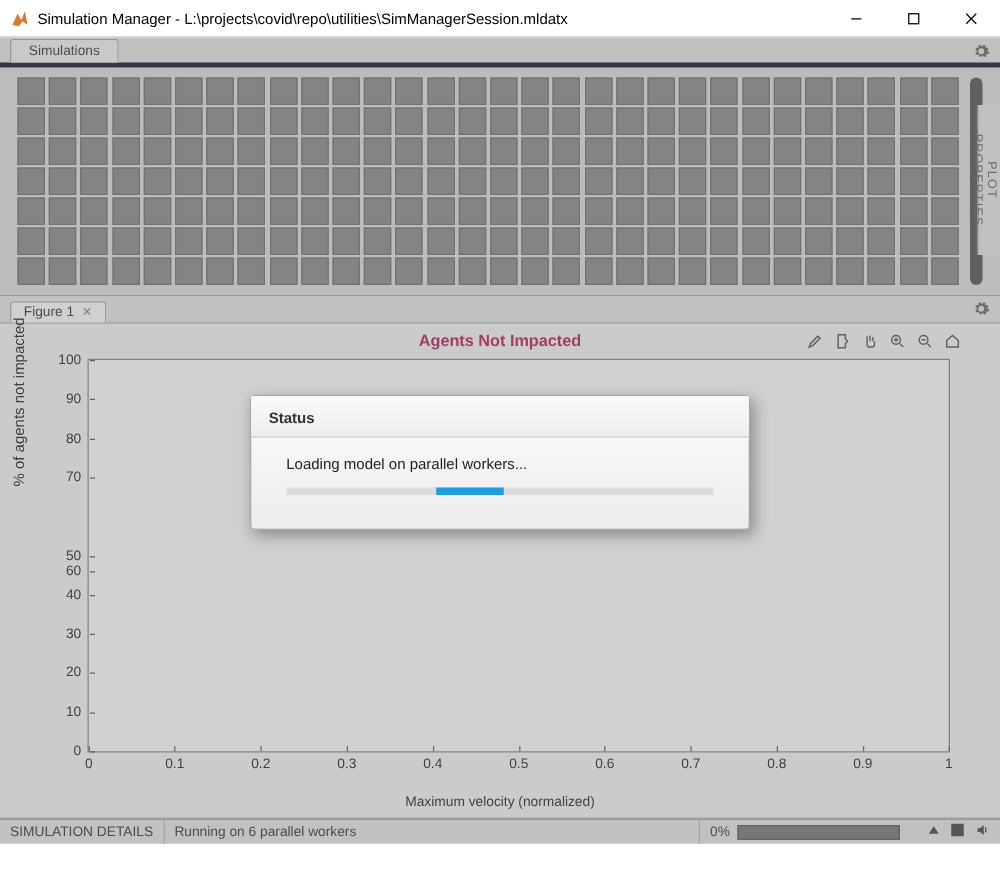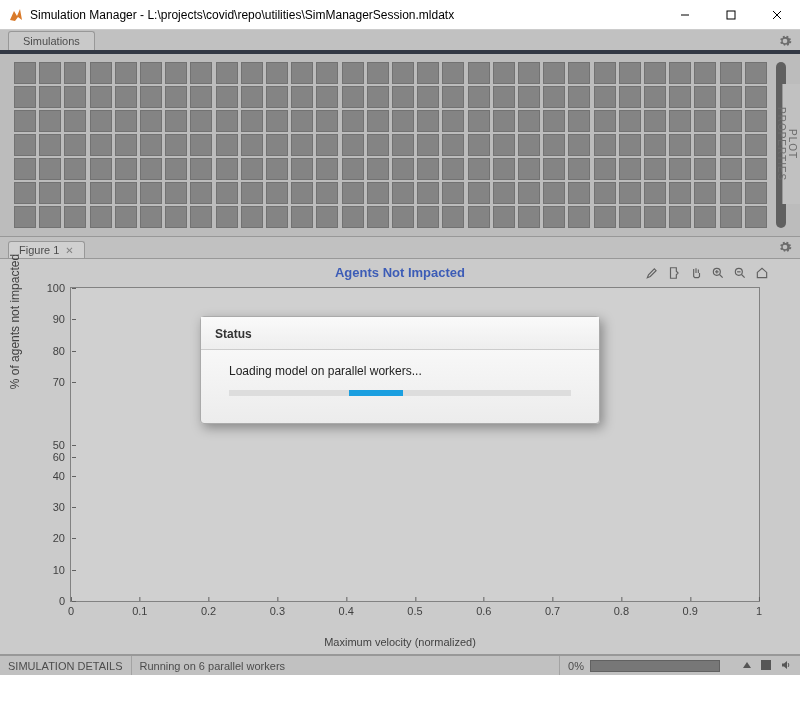--- a/index.html
+++ b/index.html
@@ -26,21 +26,21 @@
   .grid-wrap { flex:1; display:grid; grid-template-columns:repeat(30,1fr); gap:2px; }
   .grid-cell { width:22px; height:22px; background:#8a8a8a; border:1px solid #6f6f6f; }
   .sim-scroll { width:10px; background:#545454; margin-left:8px; border-radius:5px; }
   
   .fig-tab-row { height:22px; background:#e8e8e8; border-bottom:1px solid #aaa; display:flex; align-items:flex-end; padding:0 8px; position:relative; }
   .fig-tab { background:#ffffff; border:1px solid #aaa; border-bottom:none; padding:2px 10px; font-size:11px; color:#333; border-radius:3px 3px 0 0; display:flex; align-items:center; gap:6px; }
   .fig-tab .x { color:#888; font-size:10px; }
   .fig-tab-row .gear { position:absolute; right:8px; top:3px; color:#666; }
   
   .plot-panel { background:#f8f8f8; height:396px; position:relative; border-bottom:1px solid #aaa; }
-  .plot-title { position:absolute; top:6px; left:0; width:100%; text-align:center; font-weight:bold; font-size:13px; color:#1d4ed8; }
+  .plot-title { position:absolute; top:6px; left:0; width:100%; text-align:center; font-weight:bold; font-size:13px; color:#be185d; }
   .plot-toolbar { position:absolute; top:6px; right:30px; display:flex; gap:6px; color:#555; }
   .plot-toolbar .ti { width:16px; height:16px; display:flex; align-items:center; justify-content:center; font-size:13px; }
   
   .axes { position:absolute; left:70px; right:40px; top:28px; bottom:52px; background:#fff; border:1px solid #888; }
   .ylabel { position:absolute; left:8px; top:50%; transform:rotate(-90deg) translateX(50%); transform-origin:left top; font-size:12px; color:#222; white-space:nowrap; }
   .xlabel { position:absolute; bottom:6px; left:0; width:100%; text-align:center; font-size:11px; color:#222; }
   .ytick { position:absolute; right:100%; padding-right:6px; font-size:11px; color:#222; transform:translateY(-50%); }
   .ytick::after { content:""; position:absolute; right:-5px; top:50%; width:4px; height:1px; background:#555; }
   .xtick { position:absolute; top:100%; padding-top:4px; font-size:11px; color:#222; transform:translateX(-50%); }
   .xtick::before { content:""; position:absolute; left:50%; top:-4px; width:1px; height:4px; background:#555; }

